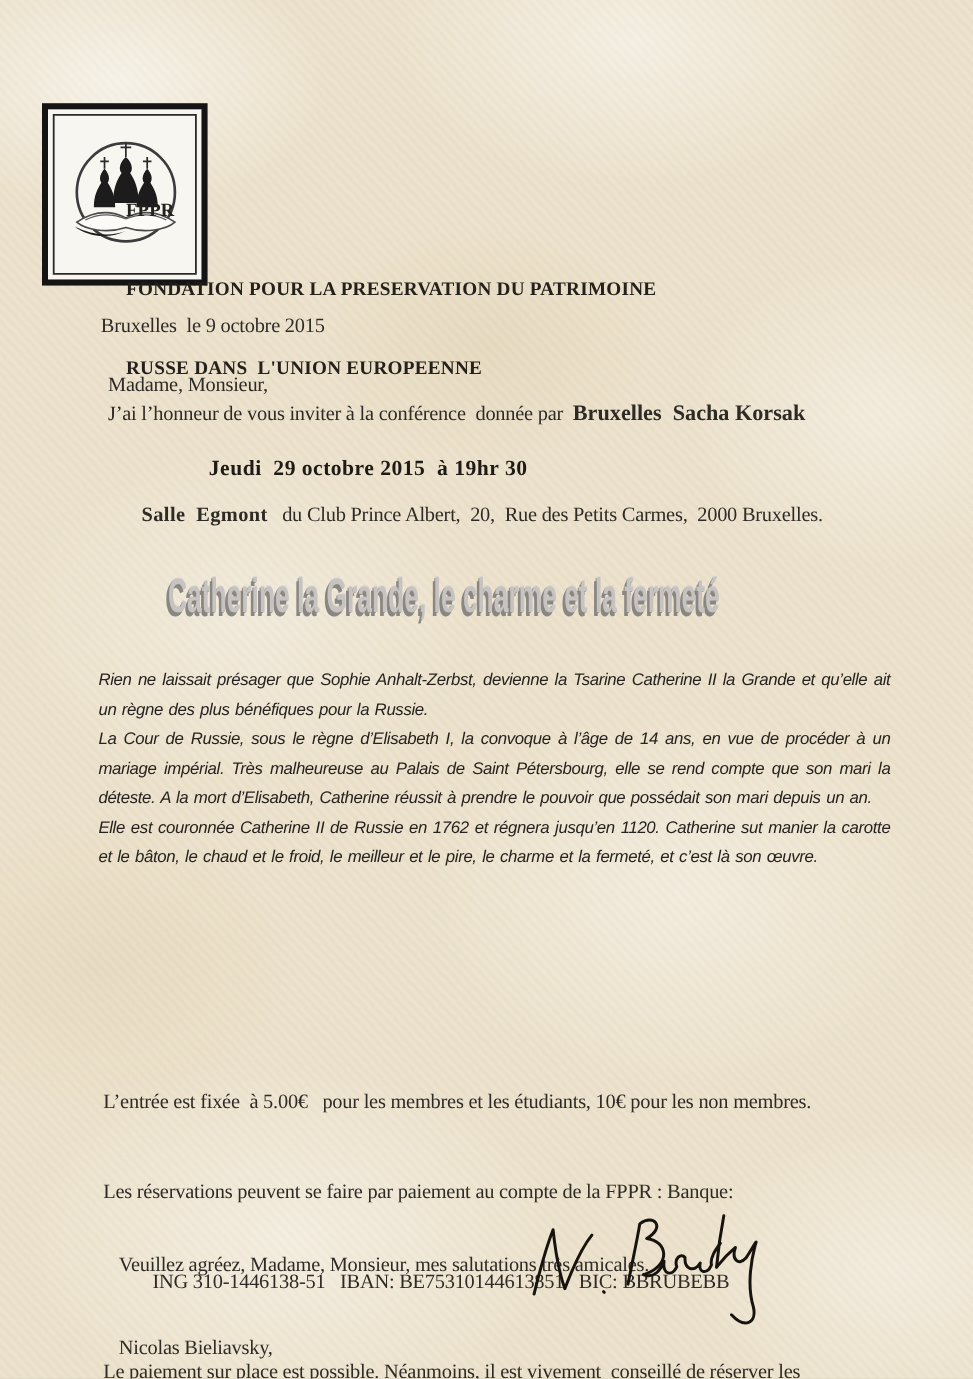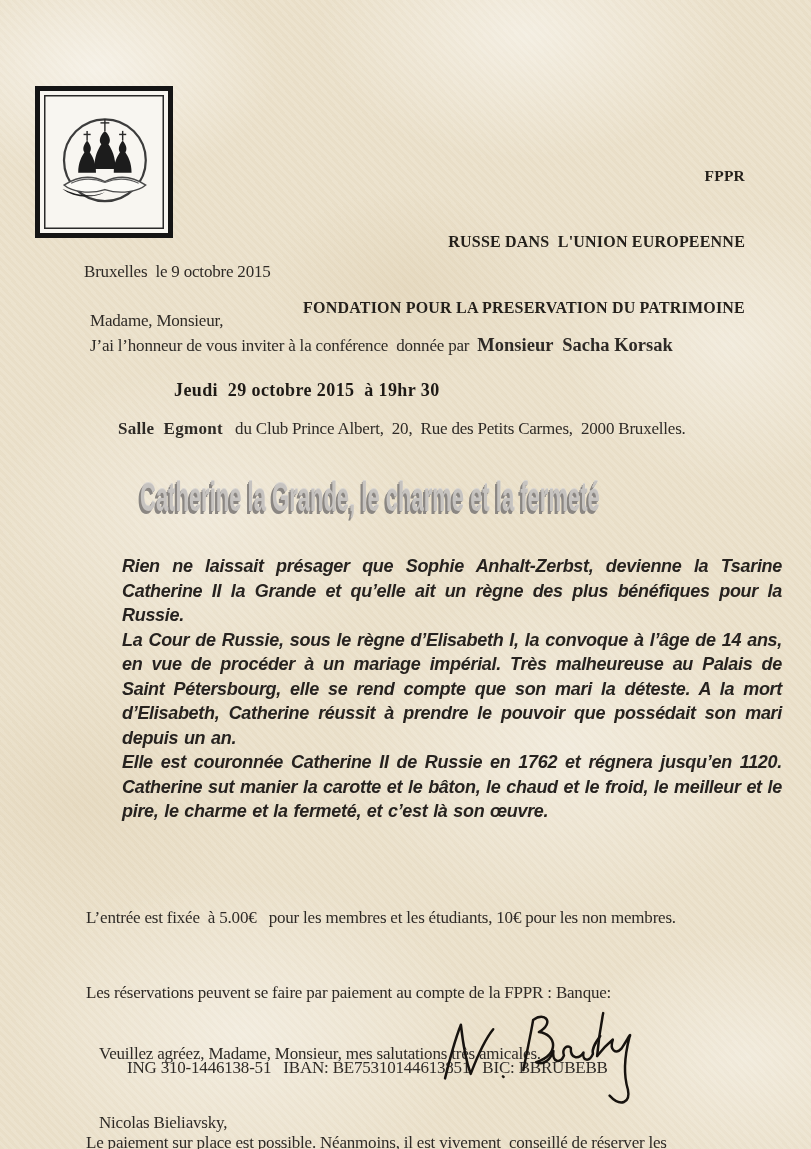--- a/index.html
+++ b/index.html
@@ -32,21 +32,21 @@
     background:#f8f6f1;
     border:5px solid #141414;
     box-shadow: inset 0 0 0 4px #f8f6f1, inset 0 0 0 5.5px #2a2a2a;
     display:flex;align-items:center;justify-content:center;
   }
   .logo-box svg{display:block;}
 
   
   .org-header{
     left:105px;top:121px;width:640px;
-    text-align:right;font-weight:bold;color:#24201b;
+    text-align:left;font-weight:bold;color:#24201b;
     font-size:16px;line-height:22px;letter-spacing:.2px;
     white-space:pre-wrap;
   }
   .org-header .abbr{font-size:15.5px;}
 
   .dateline{left:84px;top:262px;}
   .salutation{left:90px;top:311px;}
   .invite-1{left:90px;top:335px;}
   .invite-1 .speaker{font-weight:bold;font-size:18.5px;letter-spacing:0;}
   .invite-2{left:90px;top:359px;}
@@ -65,23 +65,23 @@
     font-weight:bold;font-size:40px;line-height:40px;
     color:#c6c3c0;
     text-shadow:-4px 3px 0 #8a8682, -2px 1px 0 #a19d98, 0 -1px 0 #d8d5d1;
     transform:scaleX(0.55);transform-origin:left top;
     white-space:nowrap;
   }
 
   .body-italic{
     left:82px;top:554px;width:660px;
     font-family:"Liberation Sans", sans-serif;
-    font-style:italic;font-weight:bold;
-    font-size:18px;line-height:24.5px;letter-spacing:-0.3px;word-spacing:1px;
-    text-align:justify;color:#26221f;margin-left:40px;
+    font-style:italic;font-weight:normal;
+    font-size:14px;line-height:24.5px;letter-spacing:-0.3px;word-spacing:1px;
+    text-align:justify;color:#26221f;
   }
   .body-italic p{margin:0;}
 
   .conf-note{left:86px;top:794px;width:658px;line-height:26px;}
 
   .price-block{left:86px;top:855px;width:700px;line-height:25px;}
   .price-block .bank{padding-left:41px;}
 
   .closing{left:99px;top:996px;line-height:23px;}
 
@@ -112,29 +112,29 @@
       </g>
 
       <path d="M 18 94 C 36 82 52 84 64 90 C 76 84 92 82 110 94 C 102 101 82 105 64 99 C 46 105 26 101 18 94 Z" fill="#fbfaf6" stroke="#4a4a4a" stroke-width="1.5"></path>
       <path d="M 26 92 C 40 85 54 87 64 91 M 64 91 C 74 87 88 85 102 92" fill="none" stroke="#5a5a5a" stroke-width="1.2"></path>
       <path d="M 16 98 C 32 106 50 108 64 102 C 50 110 28 108 16 98 Z" fill="#1d1d1d"></path>
     </svg>
   </div>
 
   <div class="abs org-header">
     <div class="abbr">FPPR</div>
+    <div>FONDATION POUR LA PRESERVATION DU PATRIMOINE</div>
     <div>RUSSE DANS  L'UNION EUROPEENNE</div>
-    <div>FONDATION POUR LA PRESERVATION DU PATRIMOINE</div>
   </div>
 
   <div class="abs serif dateline">Bruxelles  le 9 octobre 2015</div>
 
   <div class="abs serif salutation">Madame, Monsieur,</div>
 
-  <div class="abs serif invite-1"><span>J’ai l’honneur de vous inviter à la conférence  donnée par  </span><span class="speaker">Monsieur  Sacha Korsak</span></div>
+  <div class="abs serif invite-1"><span>J’ai l’honneur de vous inviter à la conférence  donnée par  </span><span class="speaker">Bruxelles  Sacha Korsak</span></div>
 
   <div class="abs event-datetime">Jeudi  29 octobre 2015  à 19hr 30</div>
   <div class="abs serif venue"><span class="room">Salle  Egmont</span><span>   du Club Prince Albert,  20,  Rue des Petits Carmes,  2000 Bruxelles.</span></div>
 
   <div class="abs headline">Catherine la Grande, le charme et la fermeté</div>
 
   <div class="abs body-italic">
     <p>Rien ne laissait présager que Sophie Anhalt-Zerbst, devienne la Tsarine Catherine II la Grande et qu’elle ait un règne des plus bénéfiques pour la Russie.</p>
     <p>La Cour de Russie, sous le règne d’Elisabeth I, la convoque à l’âge de 14 ans, en vue de procéder à un mariage impérial. Très malheureuse au Palais de Saint Pétersbourg, elle se rend compte que son mari la déteste. A la mort d’Elisabeth, Catherine réussit à prendre le pouvoir que possédait son mari depuis un an.</p>
     <p>Elle est couronnée Catherine II de Russie en 1762 et régnera jusqu’en 1120. Catherine sut manier la carotte et le bâton, le chaud et le froid, le meilleur et le pire, le charme et la fermeté, et c’est là son œuvre.</p>

